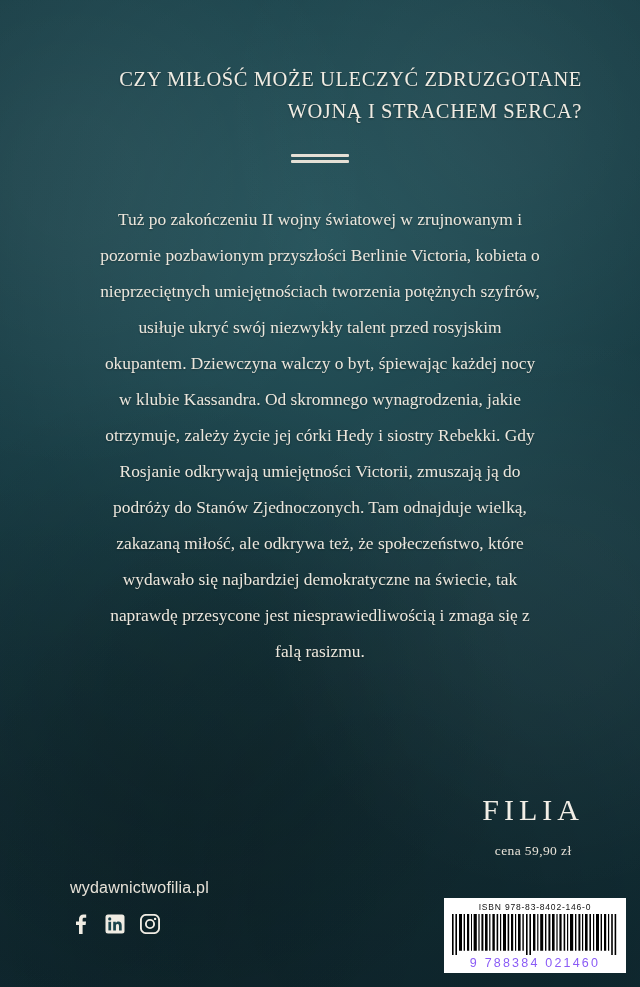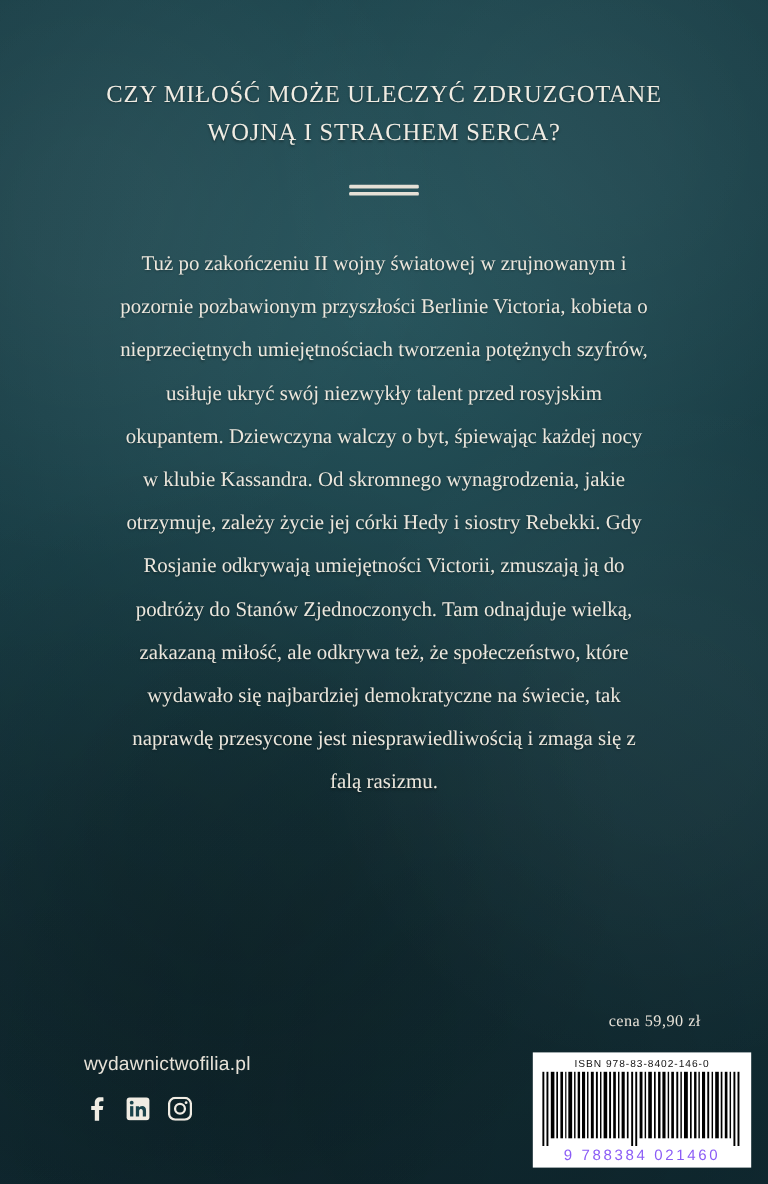--- a/index.html
+++ b/index.html
@@ -45,21 +45,21 @@
     position: relative;
     z-index: 2;
     width: 100%;
     height: 100%;
   }
 
   
   .headline {
     margin: 0;
     padding: 64px 58px 0 58px;
-    text-align: center;
+    text-align: right;
     font-family: "Liberation Serif", serif;
     font-size: 20.5px;
     line-height: 1.55;
     letter-spacing: 0.6px;
     font-weight: 400;
     color: #f0ece3;
     text-shadow: 0 1px 2px rgba(0,0,0,0.35);
   }
 
   
@@ -96,21 +96,21 @@
     text-align: center;
   }
   .publisher-logo {
     font-family: "Liberation Serif", serif;
     font-size: 30px;
     letter-spacing: 5px;
     color: #f2eee6;
     line-height: 1;
   }
   .price {
-    margin-top: 6px;
+    margin-top: 18px;
     font-family: "Liberation Serif", serif;
     font-size: 13.5px;
     letter-spacing: 0.4px;
     color: #e8e3d9;
   }
 
   
   .site-block {
     position: absolute;
     left: 70px;
@@ -134,21 +134,21 @@
     justify-content: center;
     color: #f0ece3;
   }
 
   
   .barcode-box {
     position: absolute;
     right: 14px;
     bottom: 14px;
     width: 182px;
-    height: 96px;
+    height: 75px;
     background: #ffffff;
     box-sizing: border-box;
     padding: 4px 6px 3px 6px;
     display: flex;
     flex-direction: column;
     align-items: center;
   }
   .isbn-top {
     font-family: "Liberation Sans", sans-serif;
     font-size: 8.5px;
@@ -179,20 +179,21 @@
 
     <h1 class="headline">CZY MIŁOŚĆ MOŻE ULECZYĆ ZDRUZGOTANE WOJNĄ I STRACHEM SERCA?</h1>
 
     <div class="divider-wrap">
       <div class="divider"></div>
     </div>
 
     <p class="blurb">Tuż po zakończeniu II wojny światowej w zrujnowanym i pozornie pozbawionym przyszłości Berlinie Victoria, kobieta o nieprzeciętnych umiejętnościach tworzenia potężnych szyfrów, usiłuje ukryć swój niezwykły talent przed rosyjskim okupantem. Dziewczyna walczy o byt, śpiewając każdej nocy w klubie Kassandra. Od skromnego wynagrodzenia, jakie otrzymuje, zależy życie jej córki Hedy i siostry Rebekki. Gdy Rosjanie odkrywają umiejętności Victorii, zmuszają ją do podróży do Stanów Zjednoczonych. Tam odnajduje wielką, zakazaną miłość, ale odkrywa też, że społeczeństwo, które wydawało się najbardziej demokratyczne na świecie, tak naprawdę przesycone jest niesprawiedliwością i zmaga się z falą rasizmu.</p>
 
     <div class="publisher-block">
+      <div class="publisher-logo">FILIA</div>
       <div class="price">cena 59,90 zł</div>
     </div>
 
     <div class="site-block">
       <div class="website">wydawnictwofilia.pl</div>
       <div class="socials">
         <span class="social-icon">
           <svg width="20" height="22" viewBox="0 0 20 22" aria-hidden="true">
             <path fill="currentColor" d="M12.6 21V12.1h3l0.45-3.5h-3.45V6.37c0-1.01 0.28-1.7 1.73-1.7H16.2V1.54C15.88 1.5 14.78 1.4 13.5 1.4c-2.68 0-4.51 1.64-4.51 4.64V8.6H6v3.5h2.99V21h3.61z"></path>
           </svg>

